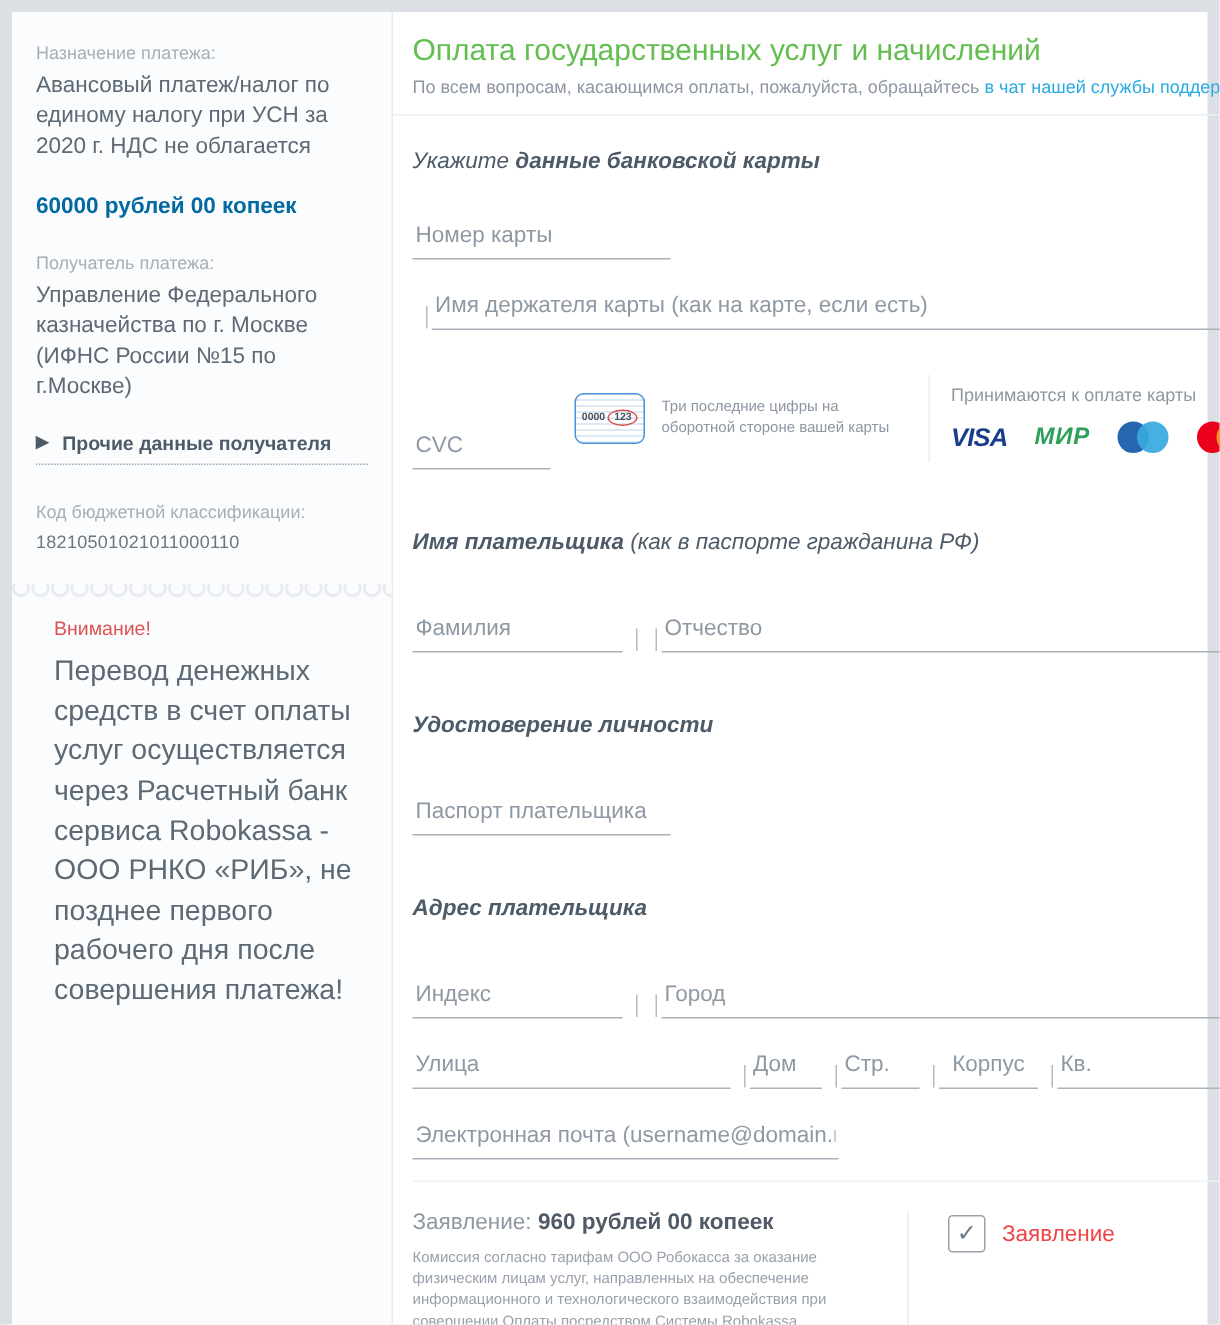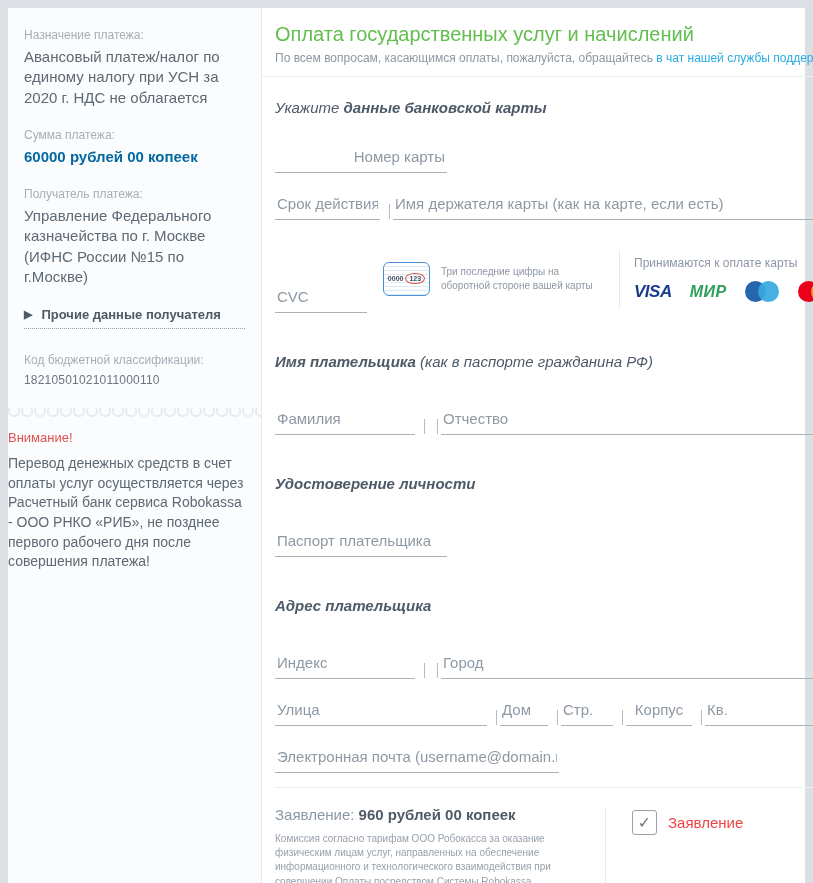--- a/index.html
+++ b/index.html
@@ -42,23 +42,23 @@
     margin:4px 0 24px 0; cursor:pointer;
   }
   .tri-icon { font-size:11px; color:#4d5a68; line-height:1; }
   .kbk-value { font-size:12px; color:#6b7682; letter-spacing:0.2px; margin-bottom:0; }
   .wave {
     height:12px; margin-top:20px;
     background-image: radial-gradient(circle at 6px 3px, #fbfcfd 4px, #e7eaee 4.5px, #e7eaee 5.5px, rgba(0,0,0,0) 6.5px);
     background-size:13px 13px;
     background-repeat:repeat-x;
   }
-  .warning { padding:10px 16px 20px 0; }
+  .warning { padding:10px 16px 20px 28px; }
   .warning-title { color:#e05252; font-size:13px; margin-bottom:9px; }
-  .warning-text { color:#5d6974; font-size:14px; line-height:1.4; }
+  .warning-text { color:#5d6974; font-size:19px; line-height:1.4; }
   
   .main { flex:1; display:flex; flex-direction:column; }
   .main-header { padding:15px 20px 11px 13px; border-bottom:1px solid #eceff1; }
   .main-title { color:#62BE4F; font-size:20px; font-weight:normal; margin:0 0 5px 0; }
   .main-sub { font-size:12px; color:#8d97a3; }
   .support-link { color:#29ABE2; cursor:pointer; }
   .form { padding:22px 15px 0 13px; flex:1; display:flex; flex-direction:column; }
   .section-heading { font-style:italic; font-size:15px; color:#4d5a68; margin:0 0 28px 0; }
   .section-heading .bold { font-weight:bold; }
   .section { margin-bottom:40px; }
@@ -114,21 +114,20 @@
 <body>
 
 <div class="page">
 
   <aside class="sidebar">
 
     <div class="side-info">
       <div class="side-label">Назначение платежа:</div>
       <div class="side-value">Авансовый платеж/налог по единому налогу при УСН за 2020 г. НДС не облагается</div>
 
-      <div class="side-label">Сумма платежа:</div>
       <div class="side-value bold">60000 рублей 00 копеек</div>
 
       <div class="side-label">Получатель платежа:</div>
       <div class="side-value">Управление Федерального казначейства по г. Москве (ИФНС России №15 по г.Москве)</div>
 
       <div class="other-data">
         <span class="tri-icon">▶</span>
         <span>Прочие данные получателя</span>
       </div>
 
@@ -154,25 +153,24 @@
     </div>
 
     <div class="form">
 
       <div class="section">
         <div class="section-heading">
           <span>Укажите </span><span class="bold">данные банковской карты</span>
         </div>
 
         <div class="frow">
-          <input class="uline" style="width: 172px; text-align: right;" placeholder="Номер карты">
-        </div>
-
-        <div class="frow">
-          <input class="uline" style="width: 105px;" placeholder="Срок действия">
+          <input class="uline" style="width: 172px;" placeholder="Номер карты">
+        </div>
+
+        <div class="frow">
           <div class="vtick"></div>
           <input class="uline grow" placeholder="Имя держателя карты (как на карте, если есть)" style="">
         </div>
 
         <div class="frow cvc-row" style="margin-top:24px">
           <input class="uline" style="width: 92px; margin-top: 40px;" placeholder="CVC">
           <div class="cvc-card">
             <span class="cvc-num">0000</span>
             <span class="cvc-code">123</span>
           </div>

